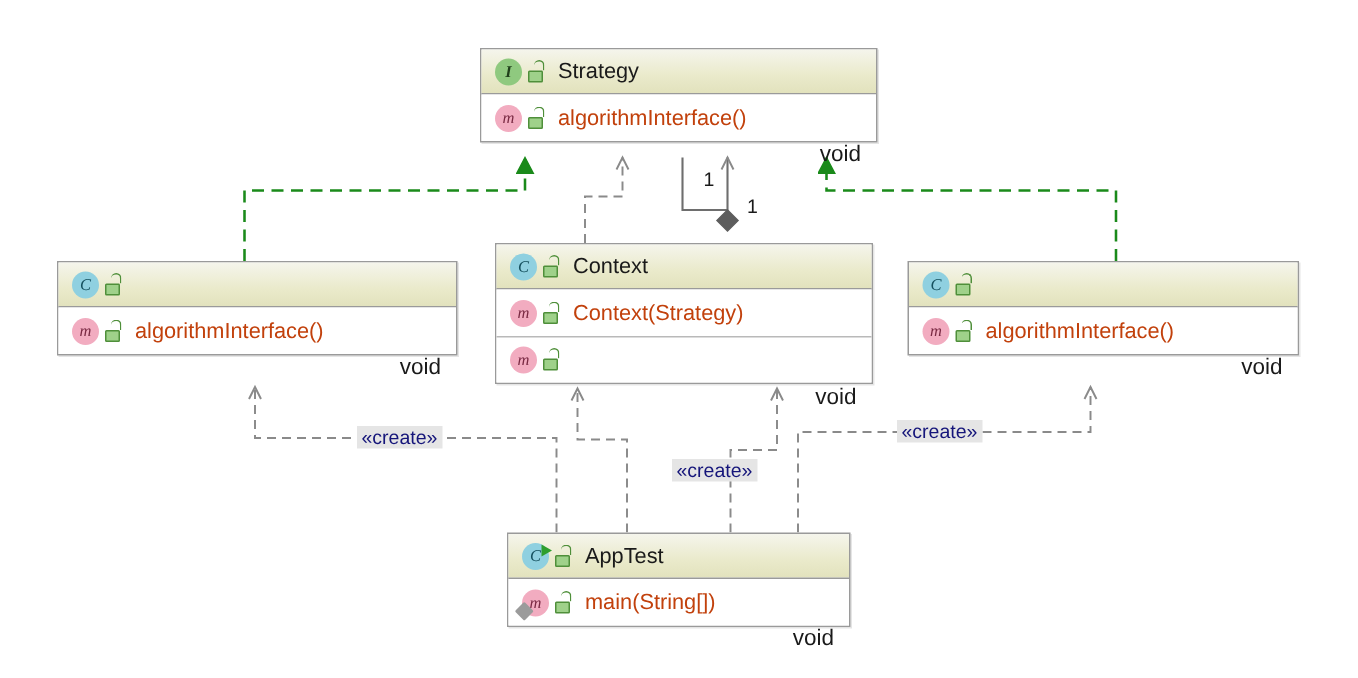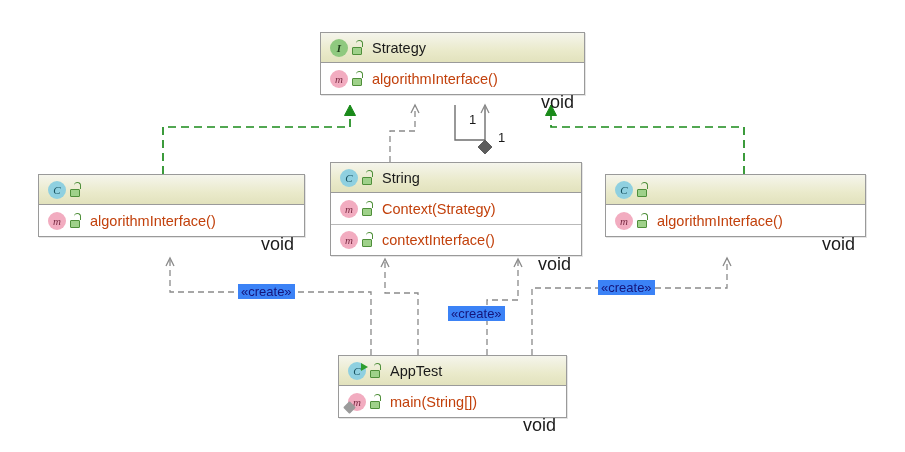--- a/index.html
+++ b/index.html
@@ -54,21 +54,21 @@
     border-top: 1px solid #b9b9b9;
   }
   .member-name {
     font-size: 14.5px;
     color: #c2410c;
     white-space: nowrap;
   }
   .member-type {
     margin-left: auto;
     padding-left: 16px;
-    font-size: 18px;
+    font-size: 15px;
     color: #1a1a1a;
     white-space: nowrap;
     margin-top: 48px;
   }
   .type-name {
     font-size: 14.5px;
     color: #1a1a1a;
     white-space: nowrap;
   }
 
@@ -151,21 +151,21 @@
     border-top-right-radius: 4px;
     border-top-left-radius: 4px;
   }
 
   
   .edge-label {
     position: absolute;
     font-family: "Liberation Sans", sans-serif;
     font-size: 13px;
     color: #15157a;
-    background: #3b82f6;
+    background: #e5e5e5;
     padding: 0 3px;
     white-space: nowrap;
     z-index: 4;
     text-align: center;
   }
   .mult-label {
     position: absolute;
     font-family: "Liberation Sans", sans-serif;
     font-size: 13px;
     color: #1a1a1a;
@@ -287,42 +287,41 @@
 
   <div class="uml-box" id="box-context" style="left:330px; top:162px; width:252px;">
     <div class="uml-header">
       <span class="ico ico-kind">
         <span class="disc disc-class">C</span>
       </span>
       <span class="ico ico-lock">
         <span class="shackle"></span>
           <span class="body"></span>
       </span>
-      <span class="type-name">String</span>
+      <span class="type-name">Context</span>
     </div>
     <div class="uml-row">
       <span class="ico ico-kind">
         <span class="disc disc-method">m</span>
       </span>
       <span class="ico ico-lock">
         <span class="shackle"></span>
           <span class="body"></span>
       </span>
       <span class="member-name">Context(Strategy)</span>
       <span class="member-type"></span>
     </div>
     <div class="uml-row">
       <span class="ico ico-kind">
         <span class="disc disc-method">m</span>
       </span>
       <span class="ico ico-lock">
         <span class="shackle"></span>
           <span class="body"></span>
       </span>
-      <span class="member-name">contextInterface()</span>
       <span class="member-type">void</span>
     </div>
   </div>
 
   <div class="uml-box" id="box-csb" style="left:605px; top:174px; width:261px;">
     <div class="uml-header">
       <span class="ico ico-kind">
         <span class="disc disc-class">C</span>
       </span>
       <span class="ico ico-lock">

